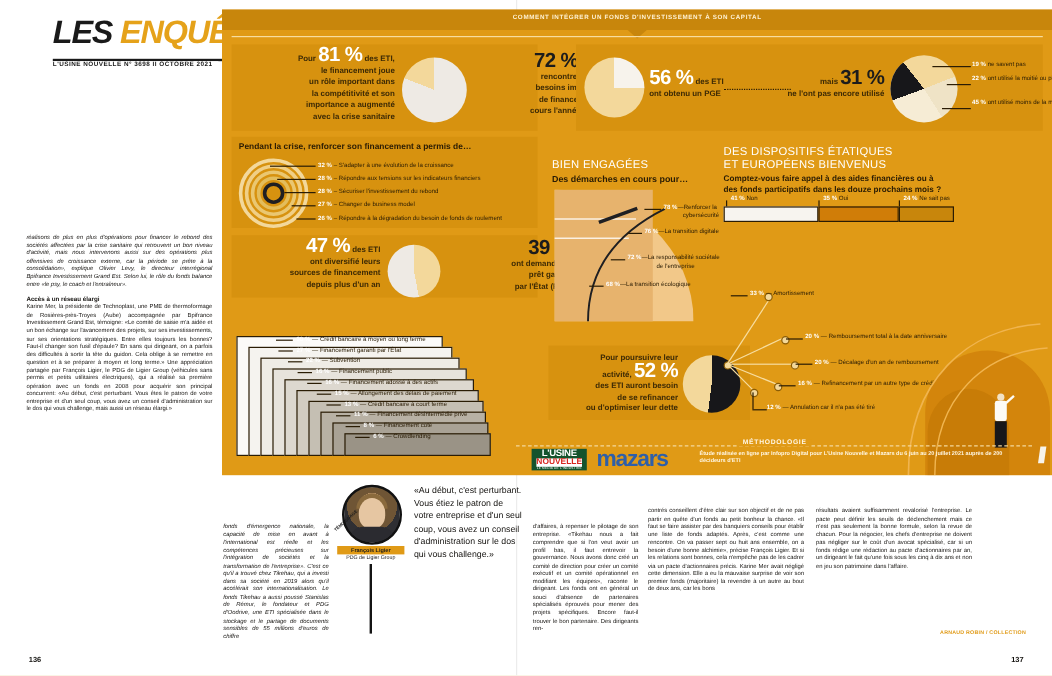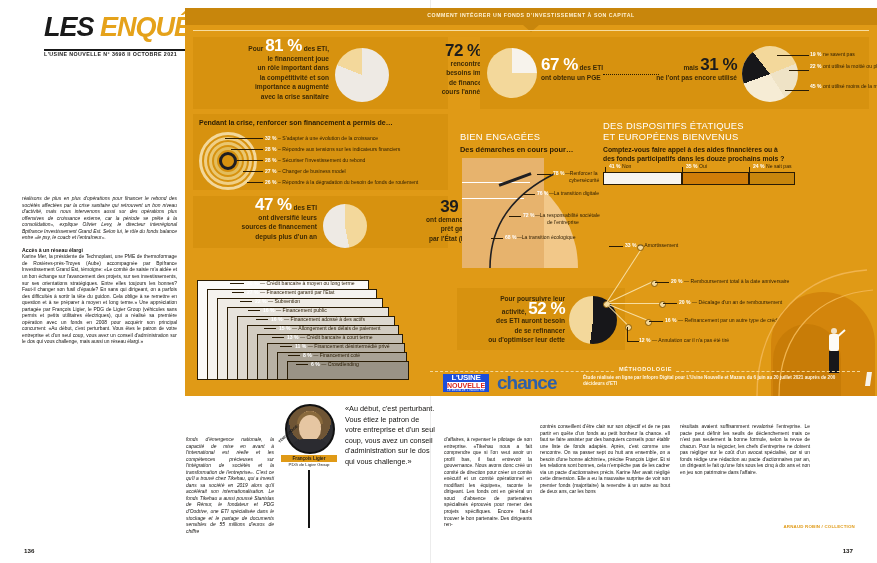--- a/index.html
+++ b/index.html
@@ -50,21 +50,21 @@
   .hbar{position:absolute;height:13px;border:1px solid #2a1c04;box-sizing:border-box;}
   .hbar.w{background:#f7f4ef;}
   .hbar.o{background:#d07d08;}
   .hbar.y{background:#c8860c;}
 
   .node{position:absolute;width:5px;height:5px;border-radius:50%;background:#f3d89b;border:1px solid #8a5c05;}
   .edge{position:absolute;height:1px;background:#f7dda0;transform-origin:0 50%;}
   .meth-dash{position:absolute;left:245px;top:363px;width:430px;border-top:1px dashed #f3d89b;}
   .meth-lbl{position:absolute;left:430px;top:358px;background:#e09a16;padding:0 4px;
     font-size:5.6px;font-weight:bold;letter-spacing:.6px;color:#fff7e6;}
-  .logo-un{position:absolute;left:258px;top:366px;width:46px;height:18px;background:#1d4ed8;
+  .logo-un{position:absolute;left:258px;top:366px;width:46px;height:18px;background:#14532d;
     display:flex;flex-direction:column;align-items:center;justify-content:flex-end;}
   .logo-un .l1{font-size:8px;font-weight:bold;color:#fff;line-height:8px;letter-spacing:-.3px;}
   .logo-un .l2{font-size:7px;font-weight:bold;color:#fff;background:#fff;color:#d8261e;line-height:7px;}
   .logo-un .l3{font-size:2.6px;color:#fff;letter-spacing:.2px;}
   .logo-mz{position:absolute;left:312px;top:364px;font-size:19px;font-weight:bold;color:#2f5fa8;letter-spacing:-1px;}
   .meth-txt{position:absolute;left:398px;top:367px;width:272px;font-size:4.6px;
     font-weight:bold;color:#fff6e2;line-height:6.4px;}
 
   
   .deco{position:absolute;right:0;bottom:0;width:180px;height:150px;overflow:hidden;}
@@ -147,21 +147,21 @@
       </div>
     </div>
     <div class="pie" style="left:325px;top:40px;width:54px;height:54px;
          background:conic-gradient(#17171a 0 72%, #f3d89b 72% 100%);"></div>
 
     <div class="block" style="left:295px;top:29px;width:389px;height:72px;background:#d7920f;"></div>
     <div class="pie" style="left:302px;top:40px;width:50px;height:50px;
          background:conic-gradient(#f7f3ec 0 25%, #f3d89b 25% 100%);"></div>
     <div class="statblk" style="left:356px;top:52px;width:96px;">
       <div class="stat-txt" style="text-align:left;">
-        <span class="big">67 %</span><span> des ETI</span><br>
+        <span class="big">56 %</span><span> des ETI</span><br>
         <span>ont obtenu un PGE</span>
       </div>
     </div>
     <div style="position:absolute;left:418px;top:66px;width:56px;border-top:1px dotted #2a1c04;"></div>
     <div class="statblk" style="left:438px;top:52px;width:114px;">
       <div class="stat-txt" style="text-align:right;">
         <span>mais </span><span class="big dark">31 %</span><br>
         <span>ne l'ont pas encore utilisé</span>
       </div>
     </div>
@@ -443,21 +443,21 @@
       <div style="position:absolute;right:6px;bottom:10px;width:5px;height:14px;background:#f7f3ea;transform:skewX(-8deg);"></div>
     </div>
 
     <div class="meth-dash"></div>
     <div class="meth-lbl">MÉTHODOLOGIE</div>
     <div class="logo-un">
       <div class="l1">L'USINE</div>
       <div class="l2">NOUVELLE</div>
       <div class="l3">LE MÉDIA DE L'INDUSTRIE</div>
     </div>
-    <div class="logo-mz">chance</div>
+    <div class="logo-mz">mazars</div>
     <div class="meth-txt">Étude réalisée en ligne par Infopro Digital pour L'Usine Nouvelle et Mazars du 6 juin au 20 juillet 2021 auprès de 200 décideurs d'ETI</div>
 
   </div>
 
   <div class="col" style="left:22px;top:196px;width:155px;">
     <p class="it">réalisons de plus en plus d'opérations pour financer le rebond des sociétés affectées par la crise sanitaire qui retrouvent un bon niveau d'activité, mais nous intervenons aussi sur des opérations plus offensives de croissance externe, car la période se prête à la consolidation», explique Olivier Levy, le directeur interrégional Bpifrance Investissement Grand Est. Selon lui, le rôle du fonds balance entre «le psy, le coach et l'entraîneur».</p>
     <span class="sub">Accès à un réseau élargi</span>
     <p>Karine Mer, la présidente de Technoplast, une PME de thermoformage de Rosières-près-Troyes (Aube) accompagnée par Bpifrance Investissement Grand Est, témoigne: «Le comité de saisie m'a aidée et un bon échange sur l'avancement des projets, sur ses investissements, sur ses orientations stratégiques. Entre elles toujours les bonnes? Faut-il changer son fusil d'épaule? En sans qui dirigeant, on a parfois des difficultés à sortir la tête du guidon. Cela oblige à se remettre en question et à se préparer à moyen et long terme.» Une appréciation partagée par François Ligier, le PDG de Ligier Group (véhicules sans permis et petits utilitaires électriques), qui a réalisé sa première opération avec un fonds en 2008 pour acquérir son principal concurrent: «Au début, c'est perturbant. Vous êtes le patron de votre entreprise et d'un seul coup, vous avez un conseil d'administration sur le dos qui vous challenge, mais aussi un réseau élargi.»</p>
   </div>
 

